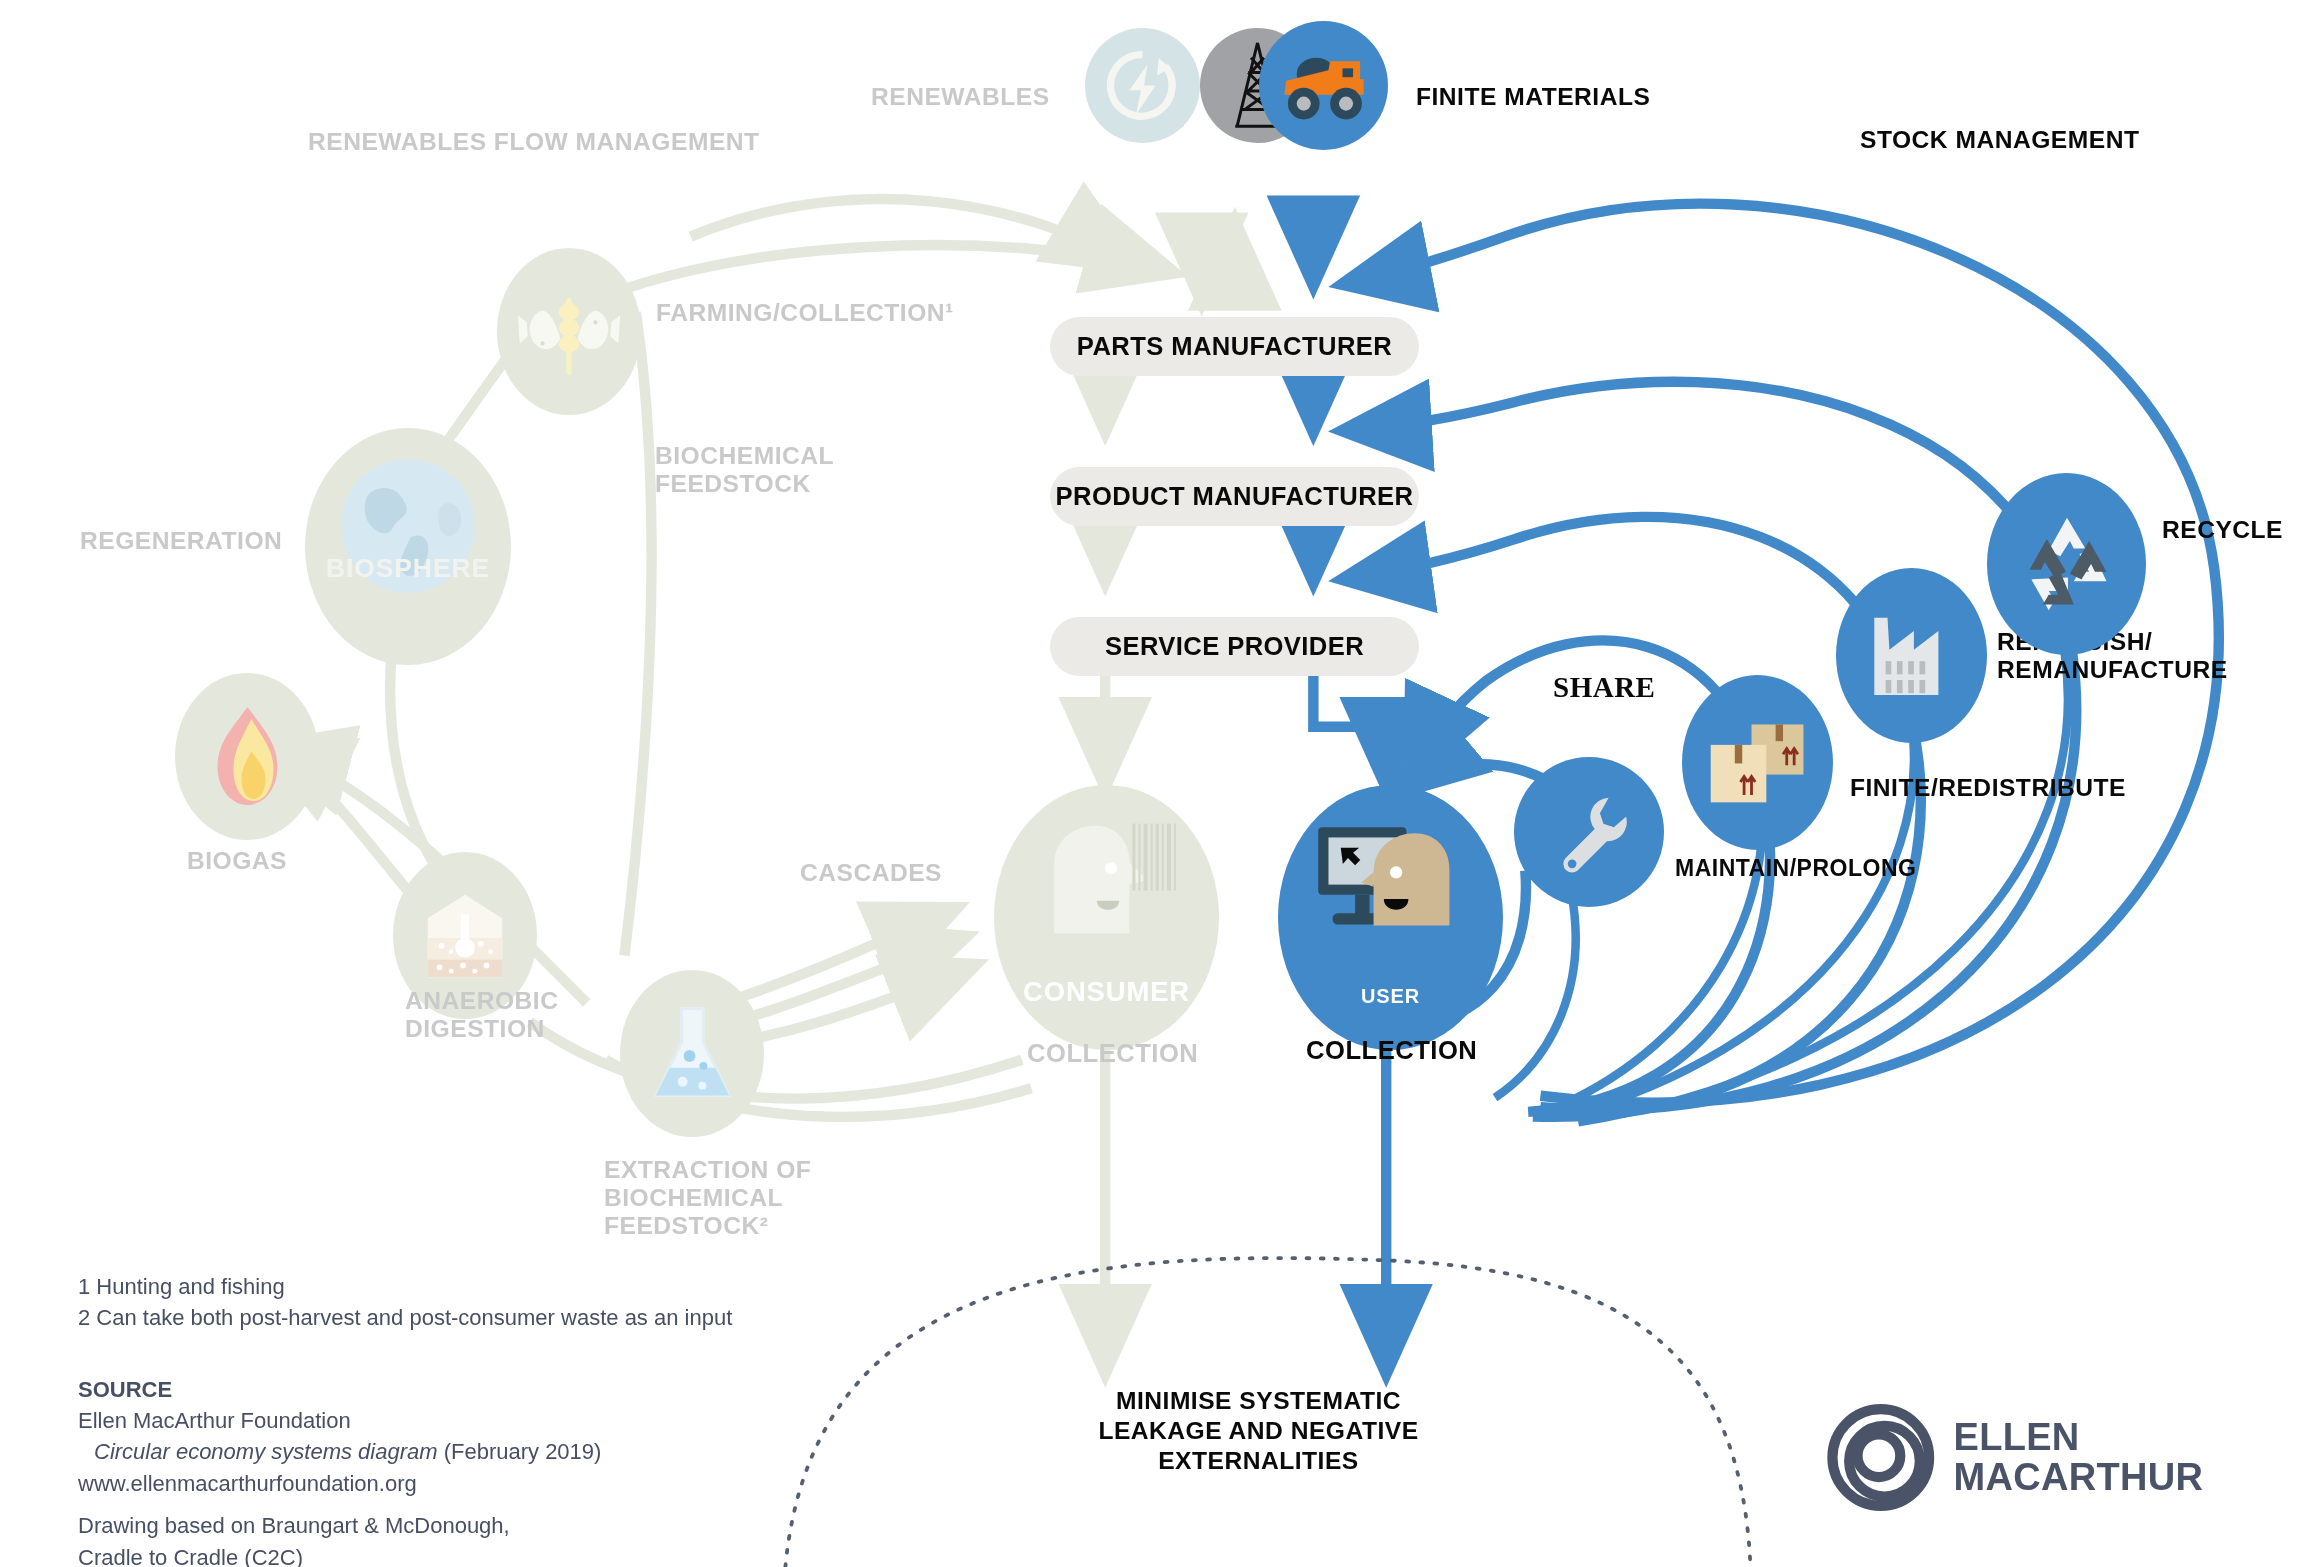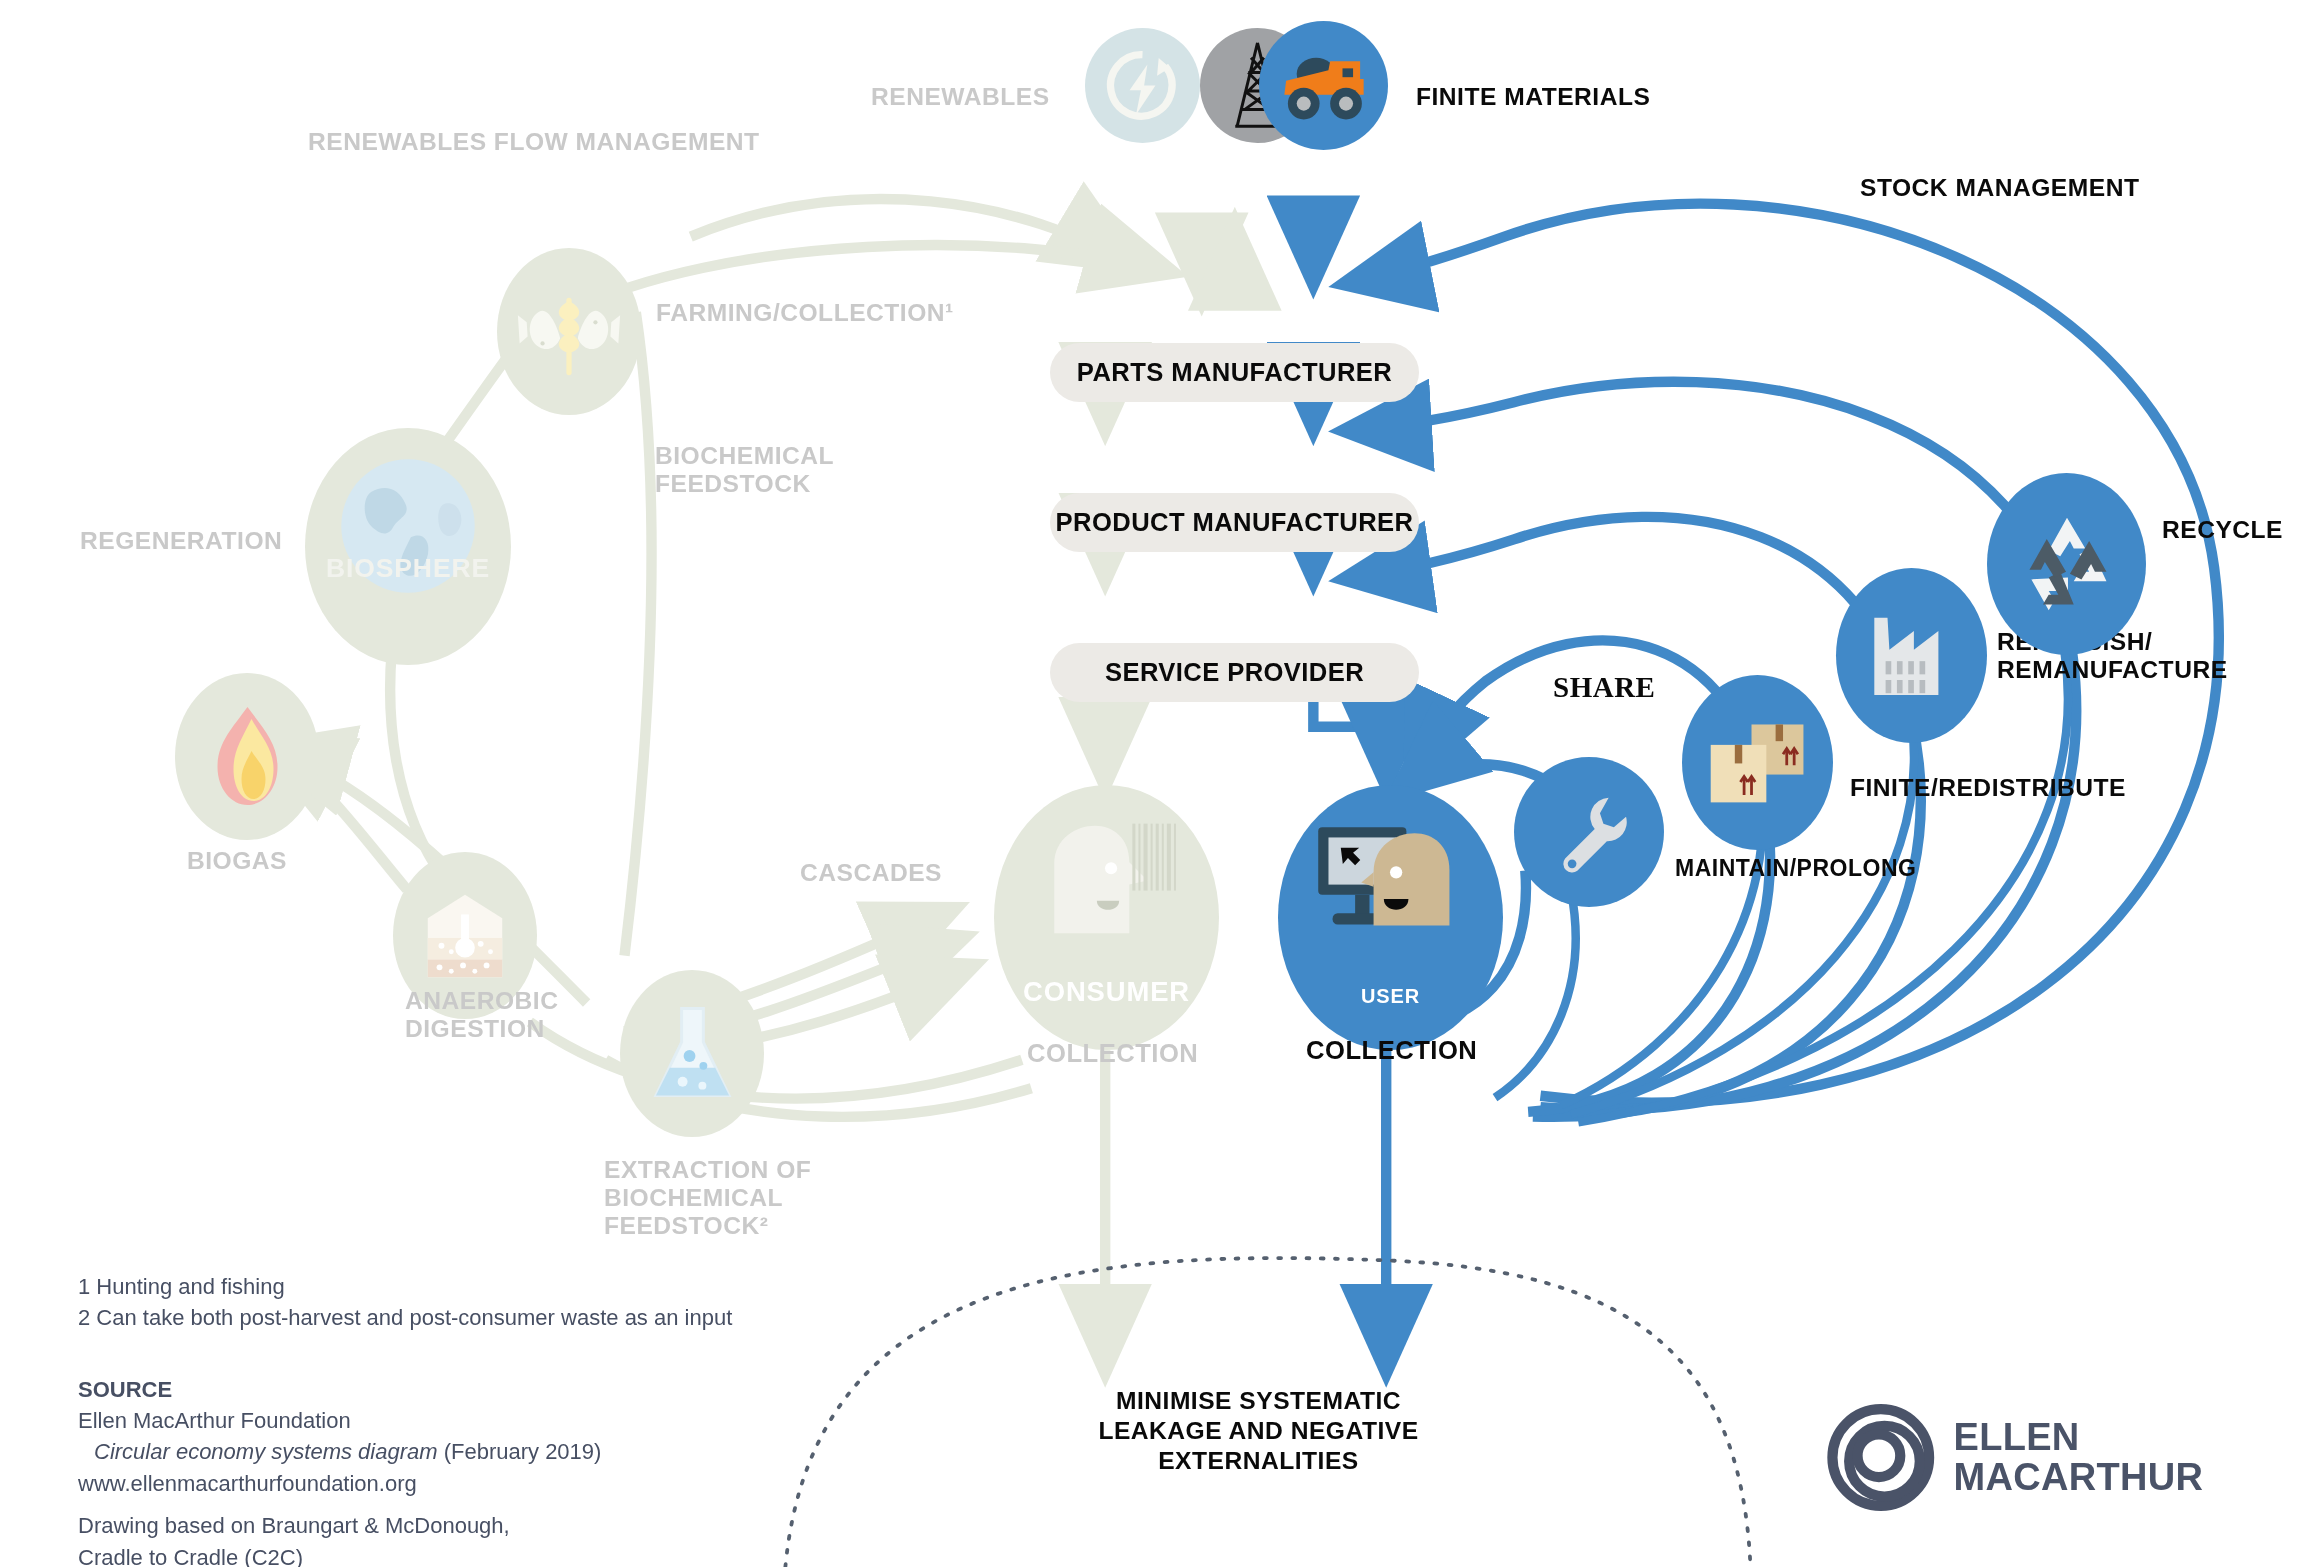--- a/index.html
+++ b/index.html
@@ -2,21 +2,21 @@
 <html style="font-size:15px"><head>
 <meta charset="utf-8">
 <style>
   html,body{margin:0;padding:0;background:#ffffff;}
   body{font-family:"Liberation Sans",sans-serif;}
   #stage{position:relative;width:2322px;height:1567px;background:#fff;overflow:hidden;}
   svg.layer{position:absolute;left:0;top:0;width:2322px;height:1567px;pointer-events:none;}
   .lbl{position:absolute;font-weight:bold;letter-spacing:0.5px;white-space:pre;line-height:1.14;}
   .lbl-dark{color:#0a0a0a;}
   .lbl-faded{color:#c9c9c9;}
-  .node-box{position:absolute;background:#eceae6;border-radius:38px;display:flex;align-items:center;justify-content:center;color:#0a0a0a;font-weight:bold;letter-spacing:0.4px;margin-top:26px;}
+  .node-box{position:absolute;background:#eceae6;border-radius:38px;display:flex;align-items:center;justify-content:center;color:#0a0a0a;font-weight:bold;letter-spacing:0.4px;}
   .circ{position:absolute;border-radius:50%;display:flex;align-items:center;justify-content:center;}
   .circ-lbl{position:absolute;bottom:14%;left:0;right:0;text-align:center;color:#ffffff;font-weight:bold;letter-spacing:0.9px;}
   .circ-lbl-faded{color:#f2f3ee;}
   .src{position:absolute;color:#474f63;font-size:22px;line-height:1.42;}
   .src b{font-weight:bold;}
   .src i{font-style:italic;margin-left:16px;}
   .logo{position:absolute;display:flex;align-items:center;gap:17px;justify-content:center;}
   .logo-txt{color:#4a5368;font-weight:bold;font-size:38px;line-height:1.04;letter-spacing:0.3px;}
 </style>
 </head>
@@ -117,21 +117,21 @@
       <rect x="76" y="22" width="12" height="10" fill="#2d4a5c"></rect>
       <circle cx="32" cy="62" r="18" fill="#2d4a5c"></circle>
         <circle cx="32" cy="62" r="8" fill="#b9bcbe"></circle>
       <circle cx="80" cy="62" r="18" fill="#2d4a5c"></circle>
         <circle cx="80" cy="62" r="8" fill="#b9bcbe"></circle>
     </svg>
   </div>
 
   <div class="lbl lbl-faded" style="left:871px;top:83px;font-size:24.6px;">RENEWABLES</div>
   <div class="lbl lbl-dark" style="left:1416px;top:83px;font-size:24.6px;">FINITE MATERIALS</div>
-  <div class="lbl lbl-dark" style="left:1860px;top:126px;font-size:24.6px;margin-top:48px;">STOCK MANAGEMENT</div>
+  <div class="lbl lbl-dark" style="left:1860px;top:126px;font-size:24.6px;">STOCK MANAGEMENT</div>
   <div class="lbl lbl-faded" style="left:308px;top:128px;font-size:24.6px;">RENEWABLES FLOW MANAGEMENT</div>
 
   <div class="node-box" style="left:1050px;top:317px;width:369px;height:59px;font-size:25.6px;">
     <span>PARTS MANUFACTURER</span>
   </div>
   <div class="node-box" style="left:1050px;top:467px;width:369px;height:59px;font-size:25.6px;">
     <span>PRODUCT MANUFACTURER</span>
   </div>
   <div class="node-box" style="left:1050px;top:617px;width:369px;height:59px;font-size:25.6px;">
     <span>SERVICE PROVIDER</span>

